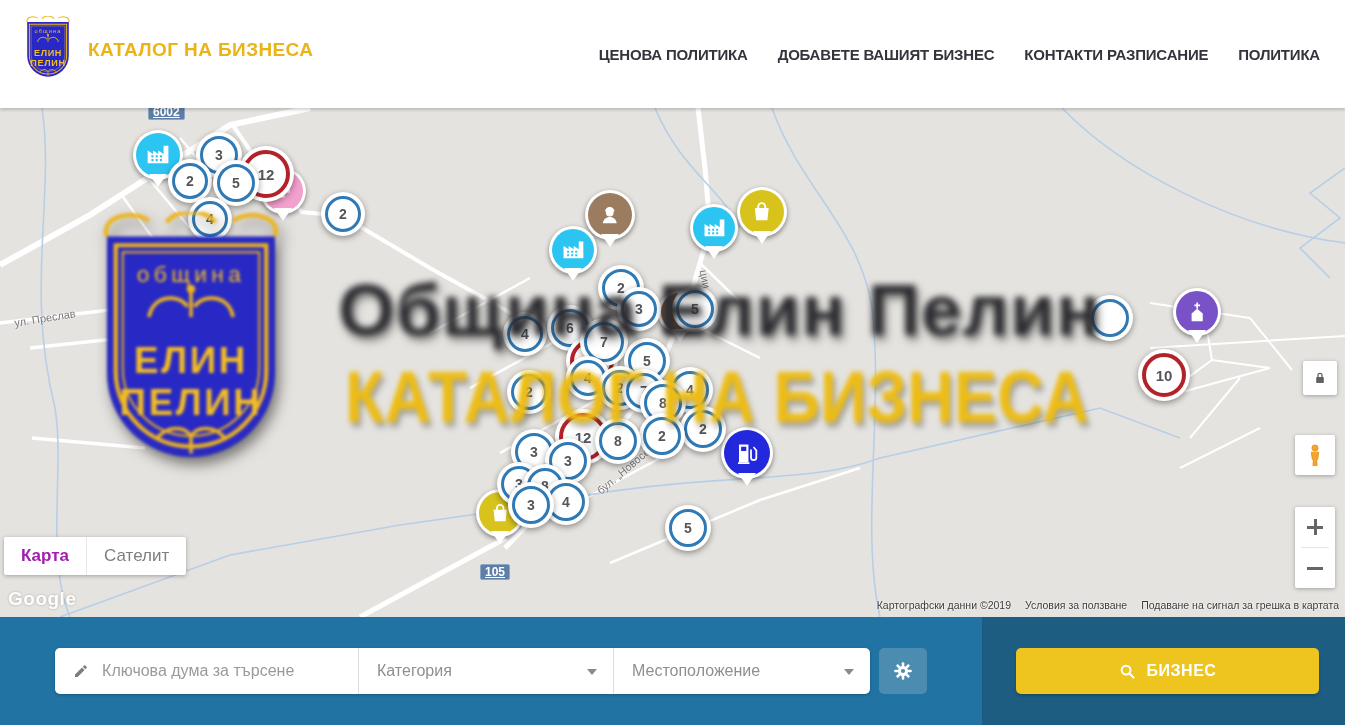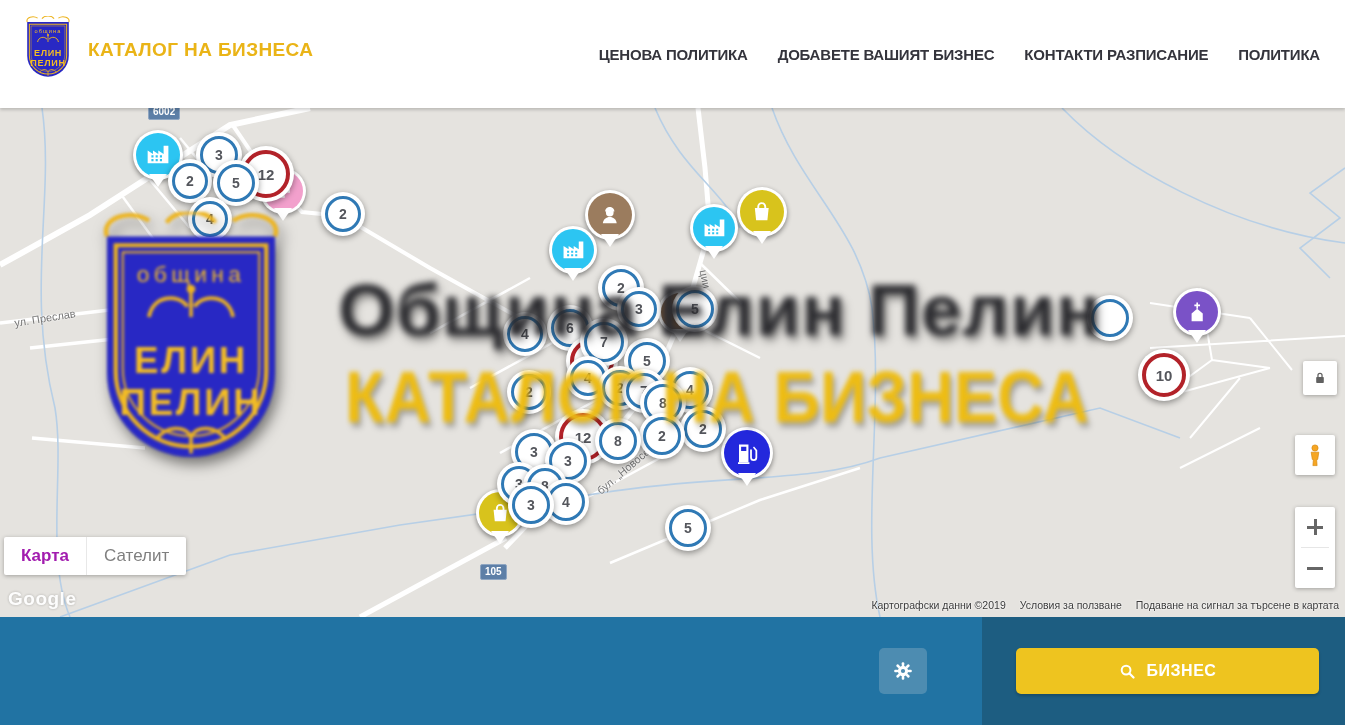--- a/index.html
+++ b/index.html
@@ -20,22 +20,22 @@
   
   .emblem text { font-family:"Liberation Sans",sans-serif; fill:#f2bc25; }
   .em-small { font-size:13px; letter-spacing:2.5px; }
   .em-big { font-size:21px; font-weight:bold; letter-spacing:1.5px; }
 
   
   .map { position:absolute; left:0; top:108px; width:1345px; height:509px;
          background:#e5e3df; overflow:hidden; }
   .map-lines { position:absolute; left:0; top:0; z-index:0; }
   .road-badge { position:absolute; z-index:1; background:#5d7fa7; color:#fff;
-                font-size:10px; font-weight:bold; padding:1px 4px; border-radius:2px;
-                border:1px solid #8fa6c2; line-height:12px; }
+                font-size:12px; font-weight:bold; padding:1px 4px; border-radius:2px;
+                border:1px solid #8fa6c2; line-height:12px;text-decoration:underline; }
   .street-label { position:absolute; z-index:1; color:#757575; font-size:11px;
                   white-space:nowrap; text-shadow:0 0 2px #fff,0 0 2px #fff; }
 
   .markers { position:absolute; left:0; top:0; width:100%; height:100%; z-index:2; }
   .cluster { position:absolute; border-radius:50%; background:#fff;
              box-shadow:0 2px 6px rgba(0,0,0,.4); display:flex; align-items:center;
              justify-content:center; cursor:pointer; }
   .cluster .ring { position:absolute; inset:4px; border-radius:50%; border-style:solid; }
   .cluster span { position:relative; font-size:14px; font-weight:bold; color:#54565c; }
   .pin { position:absolute; border-radius:50%; background:#fff;
@@ -419,21 +419,21 @@
   </div>
 
   <div class="maptype">
     <div class="cell sel">Карта</div>
     <div class="cell unsel">Сателит</div>
   </div>
   <div class="glogo">Google</div>
   <div class="attribution">
     <span>Картографски данни ©2019</span>
     <span class="lnk">Условия за ползване</span>
-    <span class="lnk">Подаване на сигнал за търсене в картата</span>
+    <span class="lnk">Подаване на сигнал за грешка в картата</span>
   </div>
   <div class="sq-btn lock-btn">
     <svg width="16" height="16" viewBox="0 0 24 24">
       <g fill="#616161">
         <path d="M8 11V8a4 4 0 0 1 8 0v3h-1.9V8a2.1 2.1 0 0 0-4.2 0v3z"></path>
         <rect x="6.3" y="10.5" width="11.4" height="9" rx="1.2"></rect>
       </g>
     </svg>
   </div>
   <div class="sq-btn pegman-btn">
@@ -452,20 +452,36 @@
     <div class="div"></div>
     <div class="zcell">
       <div class="minus-h"></div>
     </div>
   </div>
 </div>
 
 <div class="searchbar">
   <div class="dark"></div>
 
+  <div class="sfields">
+    <div class="sfield f-key">
+      <svg width="18" height="18" viewBox="0 0 24 24">
+        <path fill="#7d7d7d" d="M3 17.2 L13.5 6.7 l3.8 3.8 L6.8 21 H3 z M14.7 5.5 l1.8-1.8 a1.2 1.2 0 0 1 1.7 0 l2.1 2.1 a1.2 1.2 0 0 1 0 1.7 l-1.8 1.8 z"></path>
+      </svg>
+      <input type="text" placeholder="Ключова дума за търсене" style="">
+    </div>
+    <div class="sfield f-dd f-cat">
+      <span>Категория</span>
+      <i class="caret"></i>
+    </div>
+    <div class="sfield f-dd f-loc">
+      <span>Местоположение</span>
+      <i class="caret"></i>
+    </div>
+  </div>
 
   <button class="gear-btn">
     <svg width="22" height="22" viewBox="0 0 24 24">
       <g fill="#fff">
         <rect x="10.6" y="2.4" width="2.8" height="4.4" rx="1.1"></rect>
         <rect x="10.6" y="2.4" width="2.8" height="4.4" rx="1.1" transform="rotate(45 12 12)"></rect>
         <rect x="10.6" y="2.4" width="2.8" height="4.4" rx="1.1" transform="rotate(90 12 12)"></rect>
         <rect x="10.6" y="2.4" width="2.8" height="4.4" rx="1.1" transform="rotate(135 12 12)"></rect>
         <rect x="10.6" y="2.4" width="2.8" height="4.4" rx="1.1" transform="rotate(180 12 12)"></rect>
         <rect x="10.6" y="2.4" width="2.8" height="4.4" rx="1.1" transform="rotate(225 12 12)"></rect>

